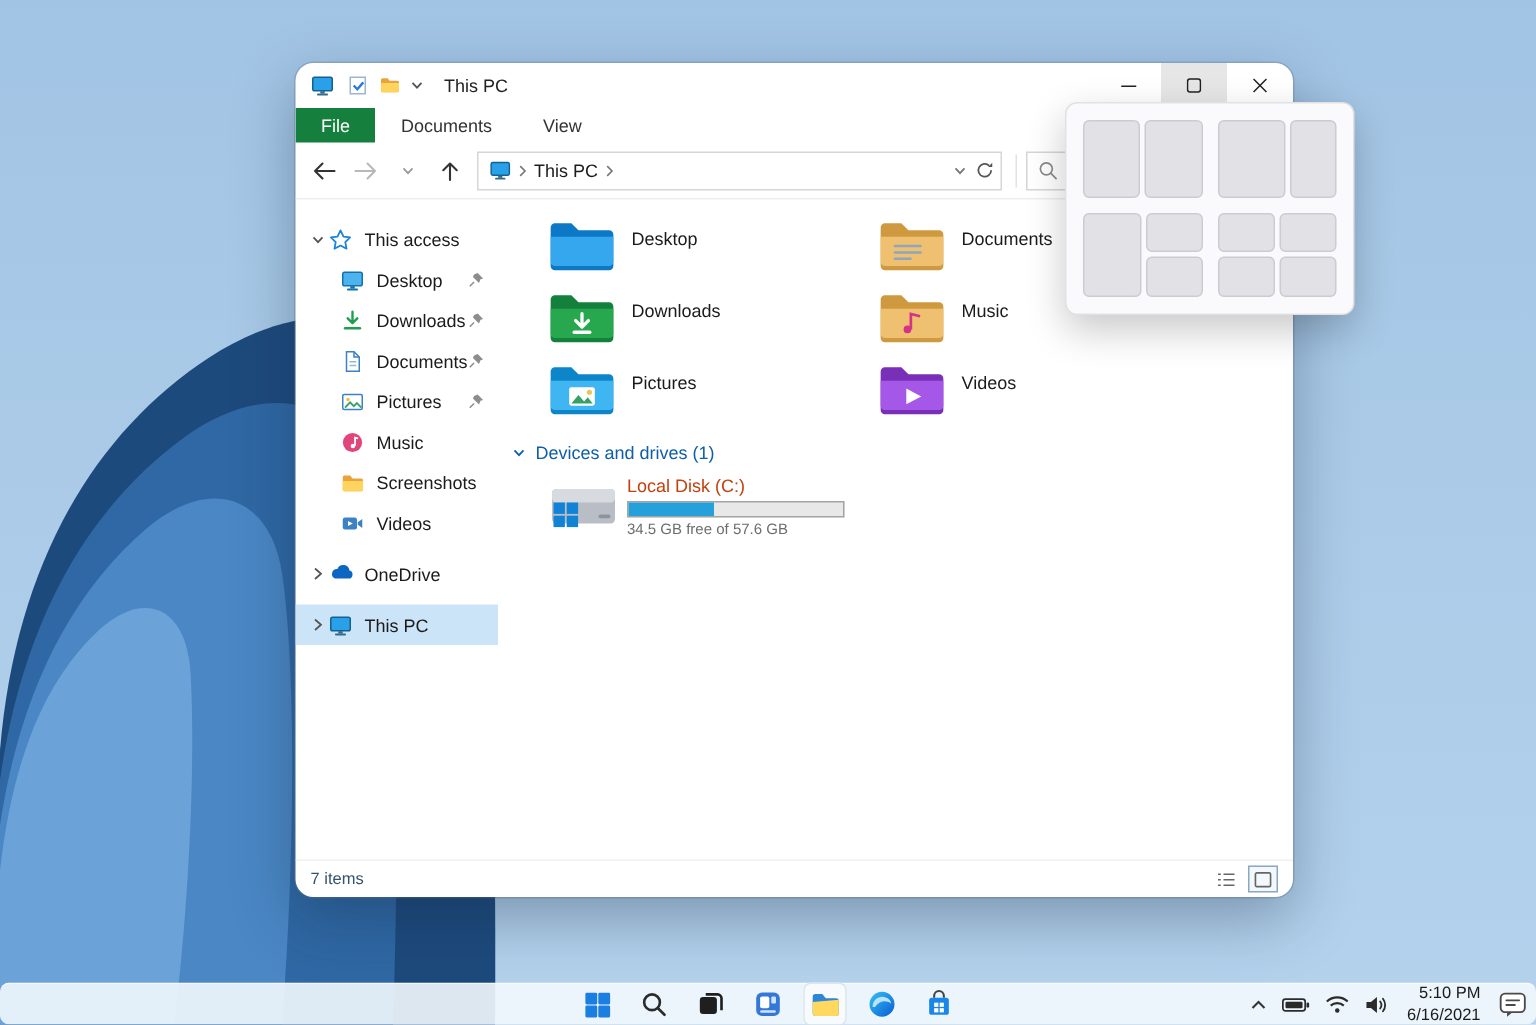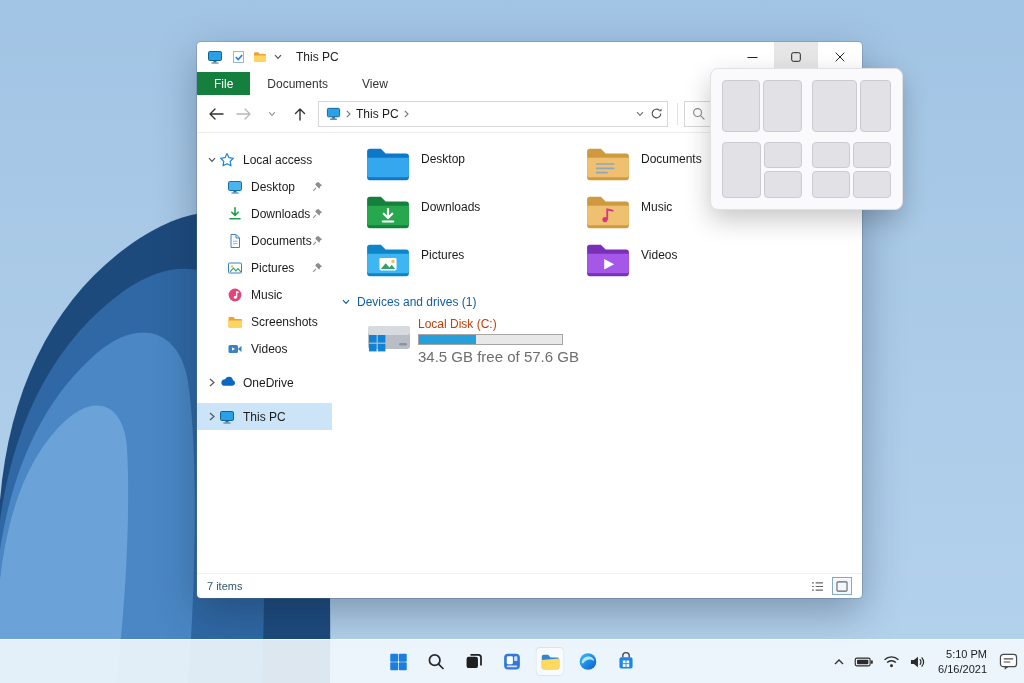--- a/index.html
+++ b/index.html
@@ -5,21 +5,21 @@
   * { box-sizing: border-box; margin: 0; padding: 0; }
   html,body { width:1024px; height:683px; overflow:hidden; }
   body { position:relative; font-family:"Liberation Sans", sans-serif; background:#a6c8e6; }
   svg { display:block; }
 
   
   .wallpaper { position:absolute; inset:0; }
 
   
   .window { position:absolute; left:197px; top:42px; width:665px; height:556px;
-    background:#fff; border-radius:4px; overflow:hidden; display:flex; flex-direction:column;
+    background:#fff; border-radius:12px; overflow:hidden; display:flex; flex-direction:column;
     box-shadow:0 14px 40px rgba(20,40,70,.35), 0 0 0 1px rgba(110,130,150,.35); }
 
   .titlebar { height:30px; display:flex; align-items:center; padding-left:10px; flex:none; }
   .qat { display:flex; align-items:center; gap:7px; margin-left:9px; }
   .title { margin-left:14px; font-size:12px; color:#222; }
   .controls { margin-left:auto; display:flex; height:100%; }
   .ctl { width:44px; height:100%; display:flex; align-items:center; justify-content:center; }
   .ctl.max { background:#e6e6e6; }
 
   .menubar { display:flex; height:23px; flex:none; }
@@ -49,41 +49,41 @@
   .fgrid { display:grid; grid-template-columns:220px 220px; margin-left:25px; }
   .fitem { height:48px; display:flex; gap:10px; }
   .fico { width:46px; height:38px; flex:none; }
   .flabel { font-size:12px; color:#1b1b1b; margin-top:7px; }
   .devices { margin-top:6px; }
   .drive { display:flex; gap:5px; margin-left:25px; margin-top:2px; }
   .dico { width:48px; height:42px; flex:none; }
   .dname { font-size:12px; color:#c2410c; }
   .dbar { width:145px; height:11px; border:1px solid #a5a5a5; background:#e8e8e8; margin:3px 0 3px 0; }
   .dfill { height:100%; background:#26a0da; }
-  .ddetail { font-size:15px; color:#6d6d6d; }
+  .ddetail { font-size:10px; color:#6d6d6d; }
 
   .statusbar { height:25px; flex:none; border-top:1px solid #f0f0f0; display:flex; align-items:center; padding:0 10px; font-size:11px; color:#33536e; }
   .viewbtns { margin-left:auto; display:flex; gap:5px; align-items:center; }
   .viewbtn { width:20px; height:18px; display:flex; align-items:center; justify-content:center; }
   .viewbtn.sel { border:1px solid #8aa8c0; background:#f2f8fd; }
 
   
   .flyout { position:absolute; left:710px; top:68px; width:193px; height:142px; z-index:50;
     background:#fafafc; border:1px solid #e1e1e5; border-radius:8px; padding:11px;
     box-shadow:0 10px 26px rgba(0,0,0,.22); display:grid; grid-template-columns:1fr 1fr; gap:10px; }
   .snap { display:flex; gap:3px; }
   .snap .r { background:#e2e2e6; border:1px solid #cbcbd1; border-radius:4px; flex:1; }
   .snap .r.wide { flex:1.5; }
   .snap .stack { flex:1; display:flex; flex-direction:column; gap:3px; }
   .snap .stack .r { flex:1; }
   .snap.grid4 { display:grid; grid-template-columns:1fr 1fr; grid-template-rows:1fr 1fr; gap:3px; }
 
   
-  .taskbar { position:absolute; left:0; right:0; bottom:0; height:44px;
-    background:rgba(242,248,253,.9); border-top:1px solid rgba(255,255,255,.65); }
+  .taskbar { position:absolute; left:0; right:0; bottom:0; height:28px;
+    background:rgba(242,248,253,.9); border-top:1px solid rgba(255,255,255,.65);border-radius:6px; }
   .tbcenter { position:absolute; left:50%; top:0; height:100%; transform:translateX(-50%);
     display:flex; align-items:center; gap:9px; }
   .tbtn { width:29px; height:29px; border-radius:5px; display:flex; align-items:center; justify-content:center; }
   .tbtn.active { background:rgba(255,255,255,.6); box-shadow:inset 0 0 0 1px rgba(160,185,205,.35); }
   .tray { position:absolute; right:6px; top:0; height:100%; display:flex; align-items:center; gap:9px; }
   .clock { text-align:right; font-size:11px; color:#1b1b1b; line-height:1.3; padding:0 3px; }
 </style>
 </head>
 <body>
 
@@ -228,21 +228,21 @@
         <span class="chev">
           <svg width="8" height="6" viewBox="0 0 8 6">
               <path d="M1 1.2 L4 4.4 7 1.2" fill="none" stroke="#555" stroke-width="1.2"></path>
             </svg>
         </span>
         <span class="sico">
           <svg width="16" height="16" viewBox="0 0 16 16">
               <path d="M8 1.6 l2 4.1 4.4.6 -3.2 3.1 .8 4.4 L8 11.7 4 13.8 l.8-4.4 L1.6 6.3 6 5.7 z" fill="none" stroke="#1b83d8" stroke-width="1.2" stroke-linejoin="round"></path>
             </svg>
         </span>
-        <span>Local access</span>
+        <span>This access</span>
       </div>
 
       <div class="srow child">
         <span class="sico">
           <svg width="16" height="16" viewBox="0 0 16 16">
               <rect x="1.5" y="2.5" width="13" height="9" rx="1.2" fill="#4db3ef" stroke="#1172ad" stroke-width="1"></rect>
               <rect x="6.5" y="11.8" width="3" height="1.6" fill="#1172ad"></rect>
               <rect x="4.3" y="13.4" width="7.4" height="1.2" rx="0.6" fill="#1172ad"></rect>
             </svg>
         </span>

